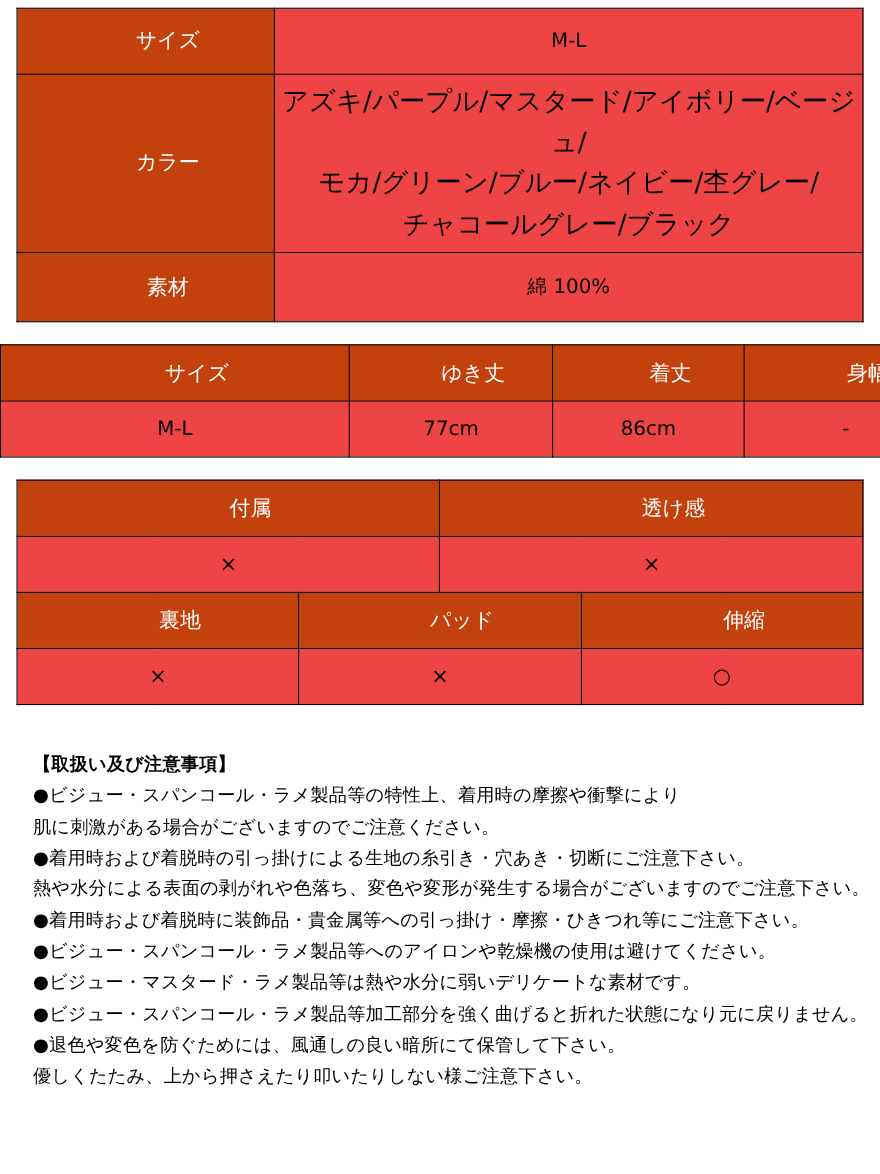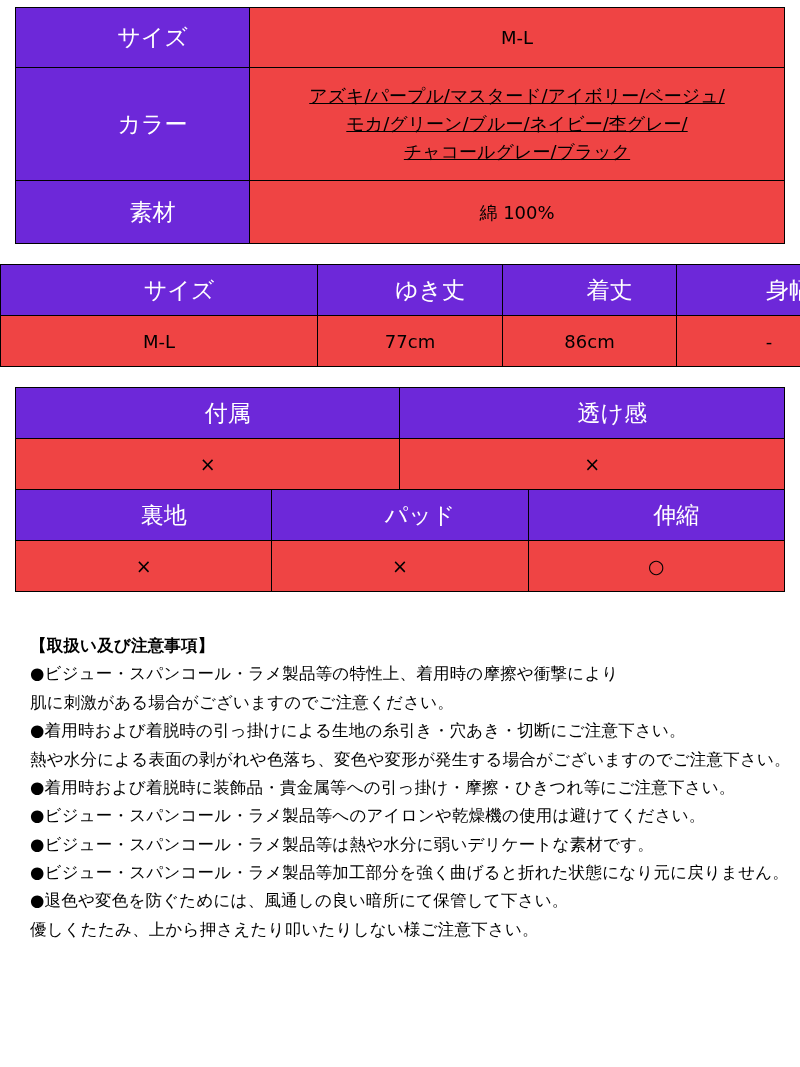--- a/index.html
+++ b/index.html
@@ -30,37 +30,37 @@
   table td, table th {
     border: 1px solid #000000;
     text-align: center;
     vertical-align: middle;
     font-weight: normal;
     font-size: 18px;
     line-height: 1.5;
     padding: 6px 4px;
   }
   .hdr {
-    background: #6d28d9;
+    background: #c2410c;
     color: #ffffff;
-    font-size: 23px;
+    font-size: 19px;
     padding-left: 44px;
   }
   .val {
     background: #ef4444;
     color: #000000;
   }
 
   
   #spec-table { margin-top: 7px; }
   #spec-table .th-col { width: 185px; }
   #spec-table tr.r1 td { height: 47px; }
   #spec-table tr.r2 td { height: 100px; }
   #spec-table tr.r3 td { height: 50px; }
-  #spec-table .multiline { line-height: 1.55; font-size: 18px; text-decoration: underline; }
+  #spec-table .multiline { line-height: 1.55; font-size: 24px; }
 
   
   #size-table { margin-top: 20px; }
   #size-table td { height: 38px; }
   #size-table .c1 { width: 268px; }
   #size-table .c2 { width: 136px; }
   #size-table .c3 { width: 125px; }
   #size-table .c4 { width: 136px; }
   #size-table .c5 { width: 105px; }
 
@@ -148,19 +148,19 @@
   </table>
 
   <div class="notes">
     <div class="title">【取扱い及び注意事項】</div>
     <div>●ビジュー・スパンコール・ラメ製品等の特性上、着用時の摩擦や衝撃により</div>
     <div>肌に刺激がある場合がございますのでご注意ください。</div>
     <div>●着用時および着脱時の引っ掛けによる生地の糸引き・穴あき・切断にご注意下さい。</div>
     <div>熱や水分による表面の剥がれや色落ち、変色や変形が発生する場合がございますのでご注意下さい。</div>
     <div>●着用時および着脱時に装飾品・貴金属等への引っ掛け・摩擦・ひきつれ等にご注意下さい。</div>
     <div>●ビジュー・スパンコール・ラメ製品等へのアイロンや乾燥機の使用は避けてください。</div>
-    <div>●ビジュー・スパンコール・ラメ製品等は熱や水分に弱いデリケートな素材です。</div>
+    <div>●ビジュー・マスタード・ラメ製品等は熱や水分に弱いデリケートな素材です。</div>
     <div>●ビジュー・スパンコール・ラメ製品等加工部分を強く曲げると折れた状態になり元に戻りません。</div>
     <div>●退色や変色を防ぐためには、風通しの良い暗所にて保管して下さい。</div>
     <div>優しくたたみ、上から押さえたり叩いたりしない様ご注意下さい。</div>
   </div>
 
 </div>
 
 </body></html>

